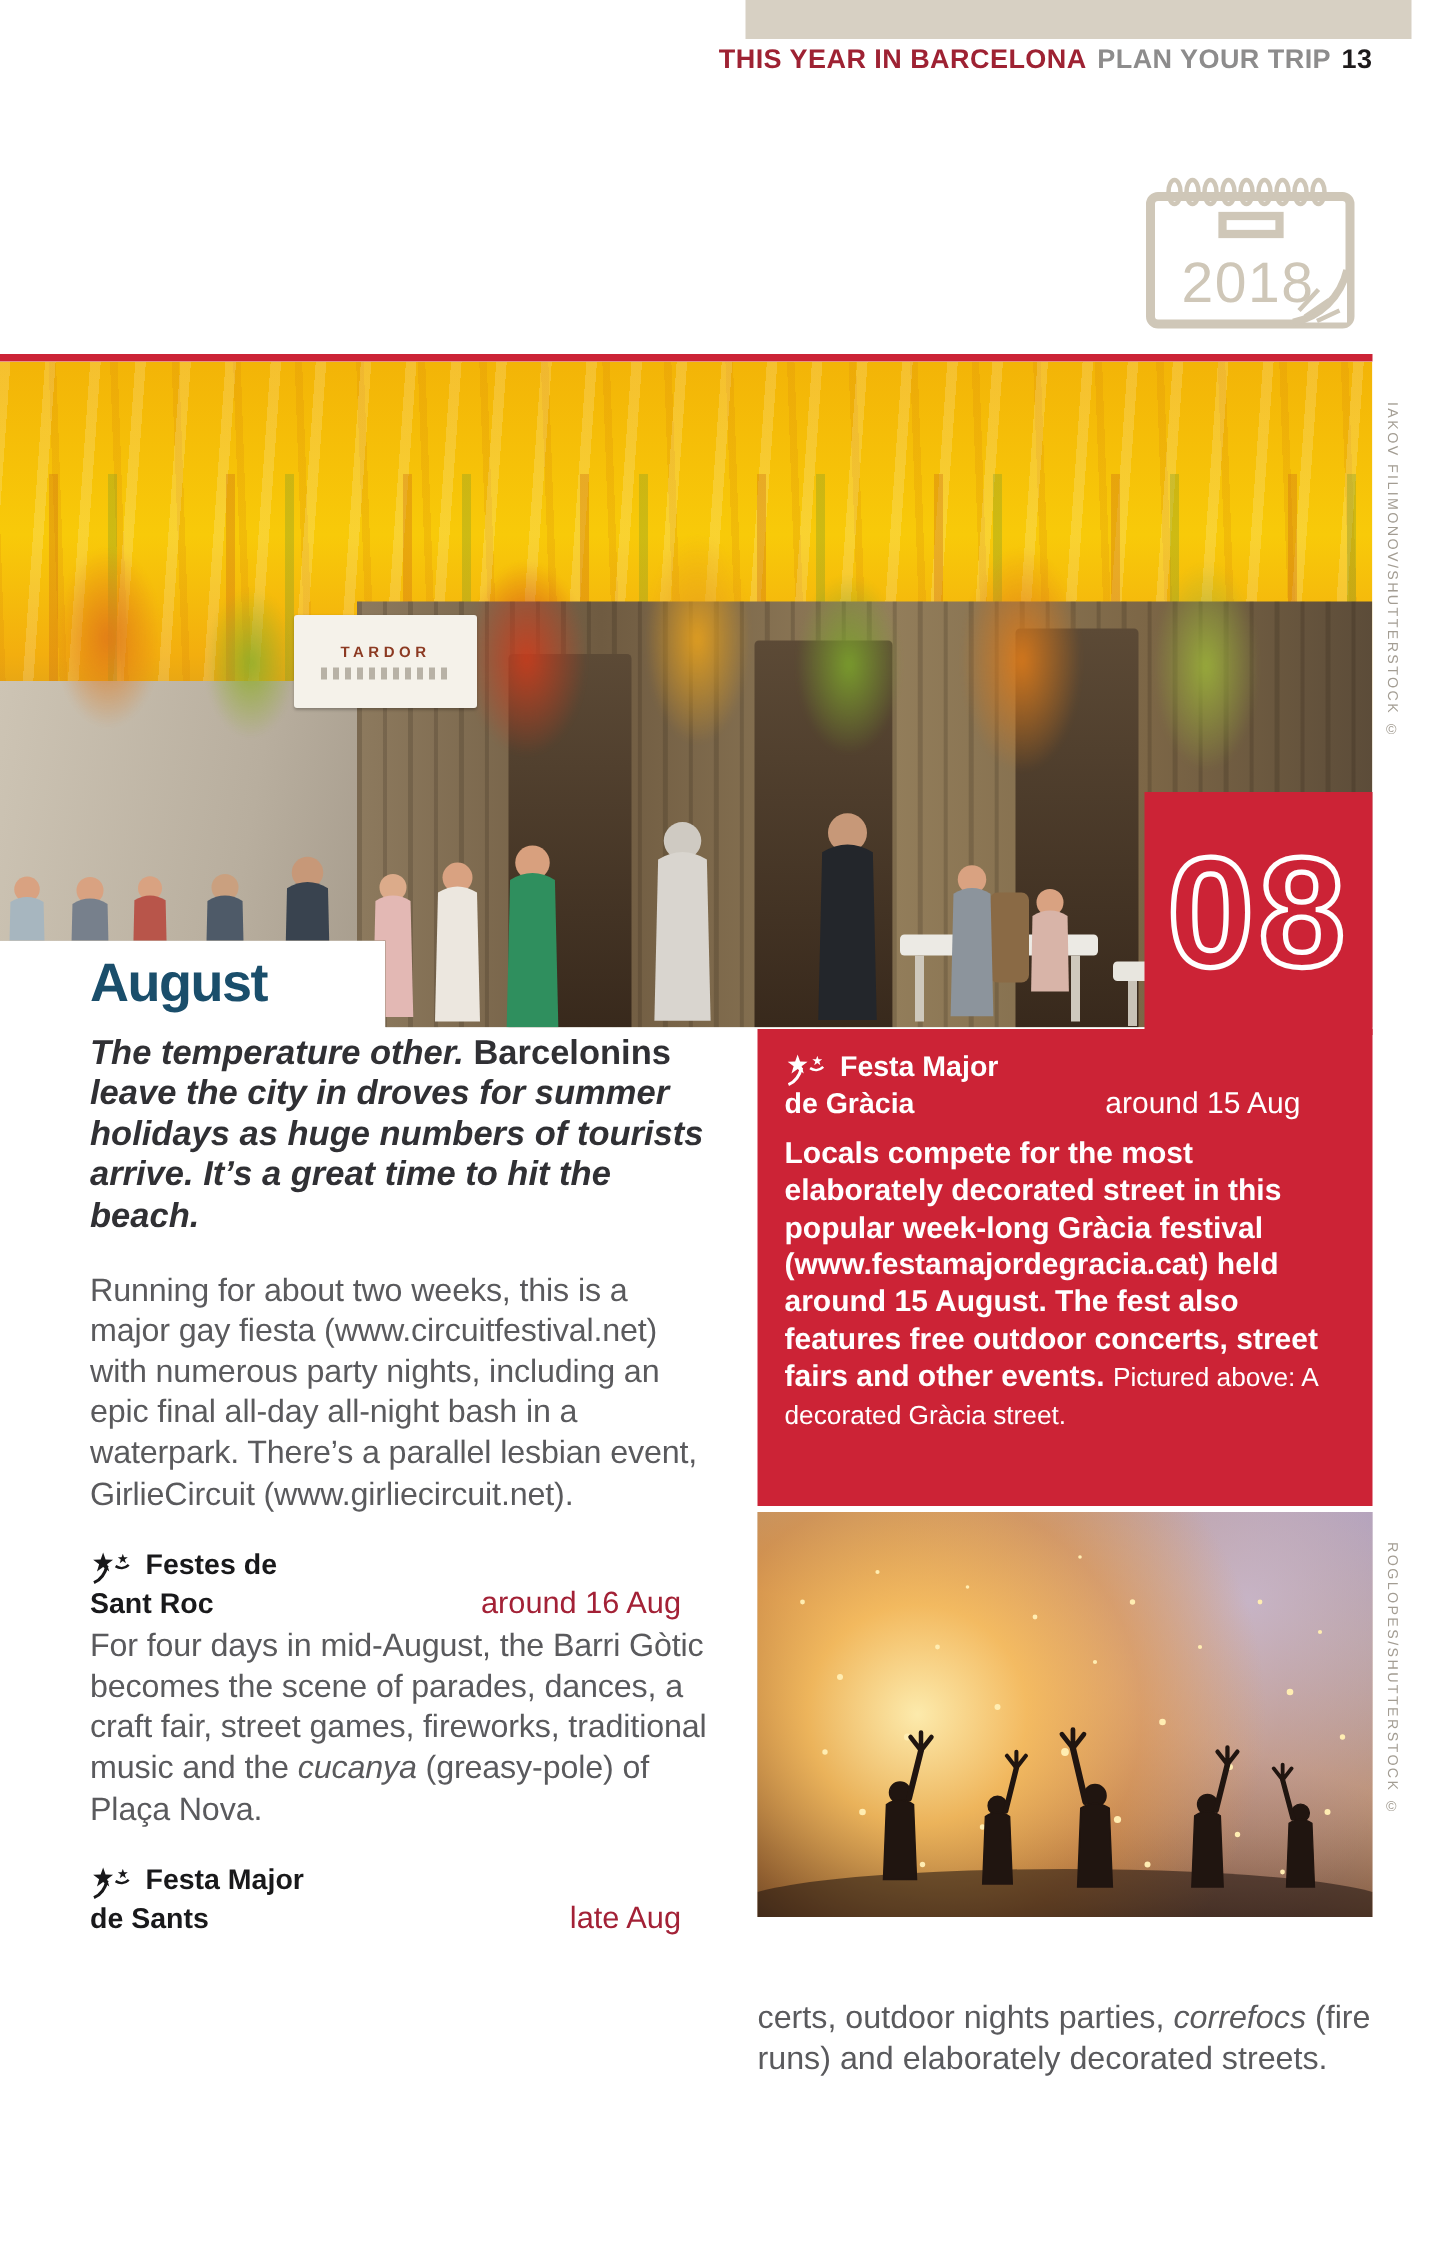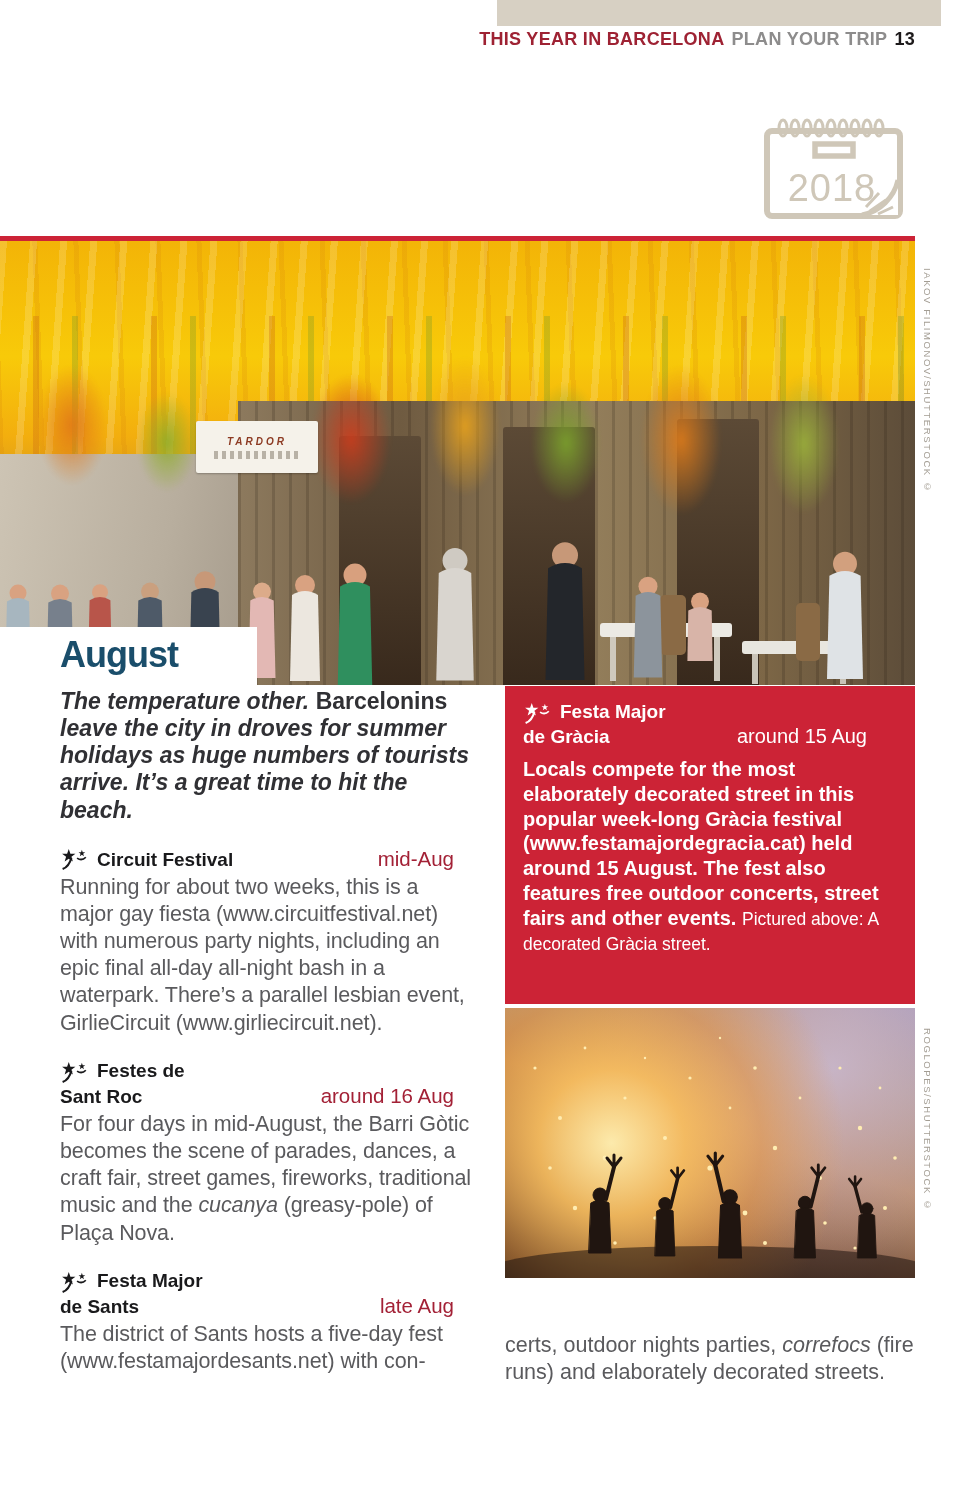--- a/index.html
+++ b/index.html
@@ -25,22 +25,22 @@
                  repeating-linear-gradient(88deg,rgba(214,130,10,.20) 0 5px,rgba(214,130,10,0) 5px 41px);}
   .strands{position:absolute;left:0;top:17%;width:100%;height:40%;
       background:repeating-linear-gradient(90deg,rgba(0,0,0,0) 0 33px,rgba(208,115,18,.38) 33px 39px,rgba(0,0,0,0) 39px 72px,rgba(125,156,38,.34) 72px 78px,rgba(0,0,0,0) 78px 118px);}
   .garland{position:absolute;border-radius:50%;filter:blur(2px);opacity:.9;}
   .street{position:absolute;left:0;top:48%;width:32%;height:52%;
       background:linear-gradient(100deg,#cdc4b4 0%,#b8ae9e 55%,#9e9384 100%);}
   .buildings{position:absolute;left:26%;top:36%;width:74%;height:64%;
       background:repeating-linear-gradient(90deg,rgba(35,25,15,.18) 0 3px,rgba(0,0,0,0) 3px 17px),
                  linear-gradient(90deg,#8d7a5e 0%,#6f5b41 24%,#937e5b 52%,#7c6646 78%,#5c4c39 100%);}
   .door{position:absolute;background:linear-gradient(180deg,#5c4a36,#38291c);border-radius:3px 3px 0 0;}
-  .sign{position:absolute;left:196px;top:180px;width:122px;height:52px;background:#f5f2ea;border-radius:2px;
-        box-shadow:0 1px 2px rgba(0,0,0,.25);display:flex;flex-direction:column;align-items:center;justify-content:center;font-style:italic;}
+  .sign{position:absolute;left:196px;top:169px;width:122px;height:62px;background:#f5f2ea;border-radius:2px;
+        box-shadow:0 1px 2px rgba(0,0,0,.25);display:flex;flex-direction:column;align-items:center;justify-content:center;}
   .sign .sign-word{font-size:10px;letter-spacing:3px;color:#8c3a22;font-weight:700;}
   .sign .sign-dots{margin-top:4px;width:70%;height:8px;
         background:repeating-linear-gradient(90deg,#b8b2a6 0 4px,transparent 4px 8px);}
   .crowd-svg{position:absolute;left:0;bottom:0;width:915px;height:210px;}
   .credit{position:absolute;writing-mode:vertical-rl;font-size:9.5px;letter-spacing:1.6px;color:#a39d93;white-space:nowrap;}
   .credit-1{left:922px;top:268px;}
   .credit-2{left:922px;top:1028px;}
 
   
   .num-box{position:absolute;left:763px;top:528px;width:152px;height:162px;background:#cc2336;
@@ -194,36 +194,29 @@
         <g transform="translate(845,120) scale(1.2)">
             <circle cy="-26" r="10" fill="#d2a07e"></circle>
             <path d="M-13,-16 Q0,-24 13,-16 L15,70 L-15,70 Z" fill="#dfe3e6"></path>
           </g>
       </g>
     </svg>
   </div>
 
   <div class="credit credit-1">IAKOV FILIMONOV/SHUTTERSTOCK ©</div>
 
+  <div class="num-box">
+    <span class="num">08</span>
+  </div>
 
   <div class="left-col">
     <h1 class="month-title">August</h1>
     <p class="intro"><span class="seg-it">The temperature other. </span><span>Barcelonins</span><span class="seg-it"> leave the city in droves for summer holidays as huge numbers of tourists arrive. It’s a great time to hit the beach.</span></p>
 
     <div class="event">
-      <div class="ev-row">
-        <svg class="fest-icon" viewBox="0 0 32 27">
-          <polygon fill="currentColor" points="10,2 11.88,7.41 17.61,7.53 13.04,10.99 14.7,16.47 10,13.2 5.3,16.47 6.96,10.99 2.39,7.53 8.12,7.41"></polygon>
-          <polygon fill="currentColor" points="25,3 25.94,5.71 28.8,5.76 26.52,7.49 27.35,10.24 25,8.6 22.65,10.24 23.48,7.49 21.2,5.76 24.06,5.71"></polygon>
-          <path d="M3,25 C8,23 11.5,18 13,12" fill="none" stroke="currentColor" stroke-width="2.4"></path>
-          <path d="M19.5,12.5 C22.5,14.5 26.5,14.5 29.5,11.5" fill="none" stroke="currentColor" stroke-width="2"></path>
-        </svg>
-        <span class="ev-title">Circuit Festival</span>
-        <span class="ev-date">mid-Aug</span>
-      </div>
       <div class="ev-body"><span>Running for about two weeks, this is a major gay fiesta (www.circuitfestival.net) with numerous party nights, including an epic final all-day all-night bash in a waterpark. There’s a parallel lesbian event, GirlieCircuit (www.girliecircuit.net).</span></div>
     </div>
 
     <div class="event">
       <div class="ev-row">
         <svg class="fest-icon" viewBox="0 0 32 27">
           <polygon fill="currentColor" points="10,2 11.88,7.41 17.61,7.53 13.04,10.99 14.7,16.47 10,13.2 5.3,16.47 6.96,10.99 2.39,7.53 8.12,7.41"></polygon>
           <polygon fill="currentColor" points="25,3 25.94,5.71 28.8,5.76 26.52,7.49 27.35,10.24 25,8.6 22.65,10.24 23.48,7.49 21.2,5.76 24.06,5.71"></polygon>
           <path d="M3,25 C8,23 11.5,18 13,12" fill="none" stroke="currentColor" stroke-width="2.4"></path>
           <path d="M19.5,12.5 C22.5,14.5 26.5,14.5 29.5,11.5" fill="none" stroke="currentColor" stroke-width="2"></path>
@@ -244,21 +237,20 @@
           <polygon fill="currentColor" points="25,3 25.94,5.71 28.8,5.76 26.52,7.49 27.35,10.24 25,8.6 22.65,10.24 23.48,7.49 21.2,5.76 24.06,5.71"></polygon>
           <path d="M3,25 C8,23 11.5,18 13,12" fill="none" stroke="currentColor" stroke-width="2.4"></path>
           <path d="M19.5,12.5 C22.5,14.5 26.5,14.5 29.5,11.5" fill="none" stroke="currentColor" stroke-width="2"></path>
         </svg>
         <span class="ev-title">Festa Major</span>
       </div>
       <div class="ev-row">
         <span class="ev-title">de Sants</span>
         <span class="ev-date">late Aug</span>
       </div>
-      <div class="ev-body"><span>The district of Sants hosts a five-day fest (www.festamajordesants.net) with con-</span></div>
     </div>
   </div>
 
   <div class="red-box">
     <div class="ev-row">
       <svg class="fest-icon" viewBox="0 0 32 27">
         <polygon fill="currentColor" points="10,2 11.88,7.41 17.61,7.53 13.04,10.99 14.7,16.47 10,13.2 5.3,16.47 6.96,10.99 2.39,7.53 8.12,7.41"></polygon>
         <polygon fill="currentColor" points="25,3 25.94,5.71 28.8,5.76 26.52,7.49 27.35,10.24 25,8.6 22.65,10.24 23.48,7.49 21.2,5.76 24.06,5.71"></polygon>
         <path d="M3,25 C8,23 11.5,18 13,12" fill="none" stroke="currentColor" stroke-width="2.4"></path>
         <path d="M19.5,12.5 C22.5,14.5 26.5,14.5 29.5,11.5" fill="none" stroke="currentColor" stroke-width="2"></path>

